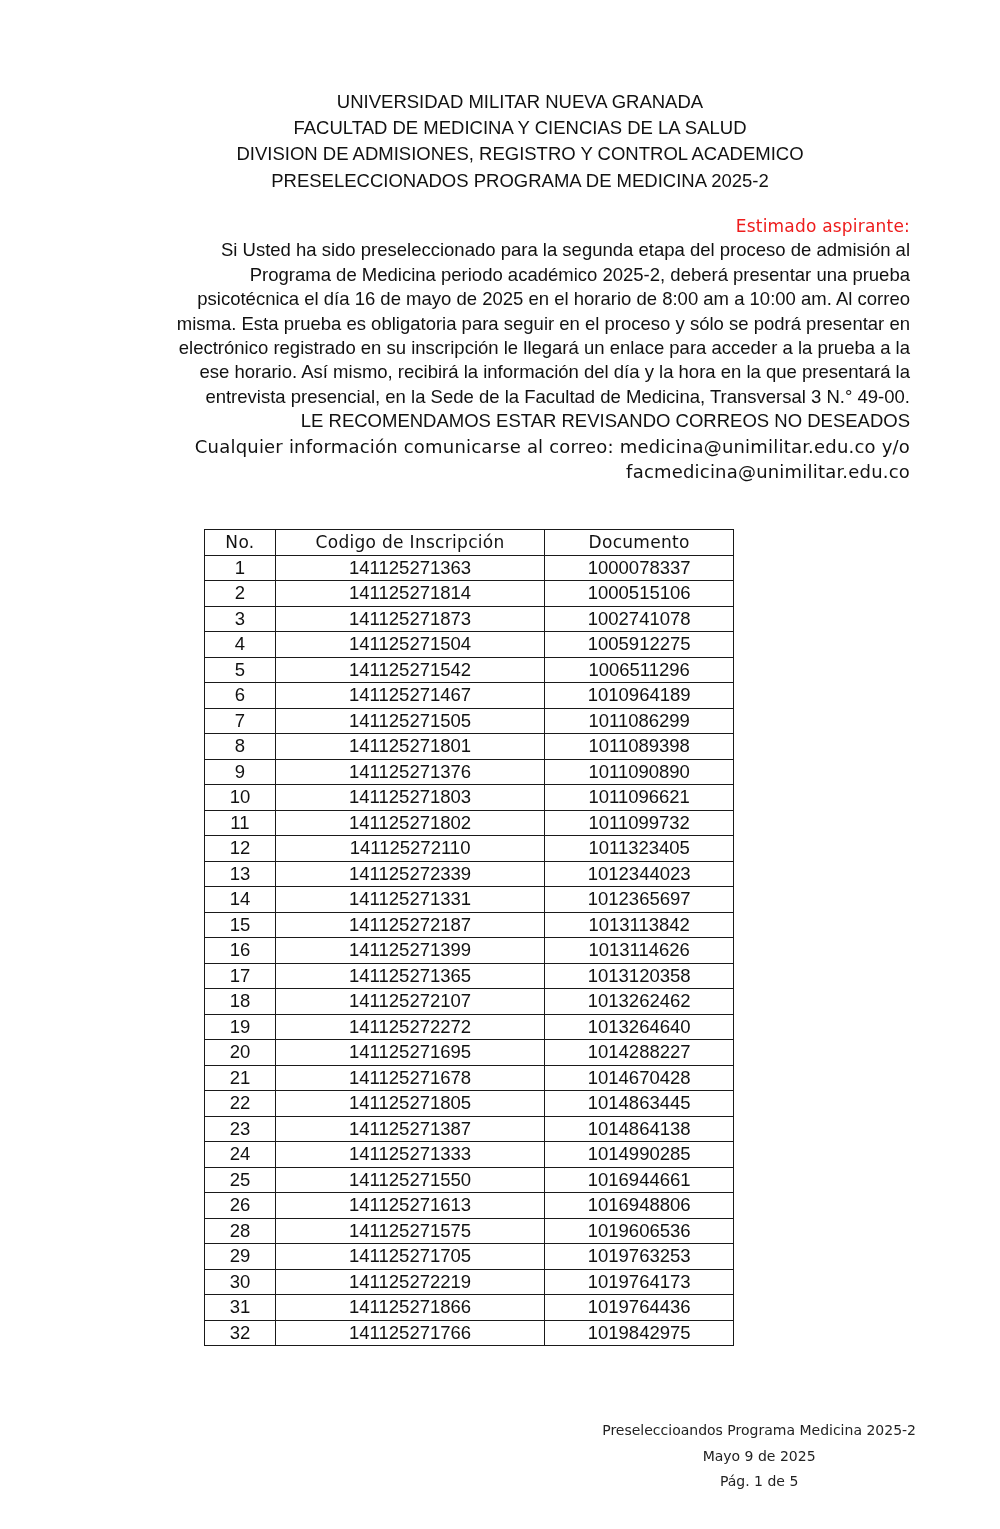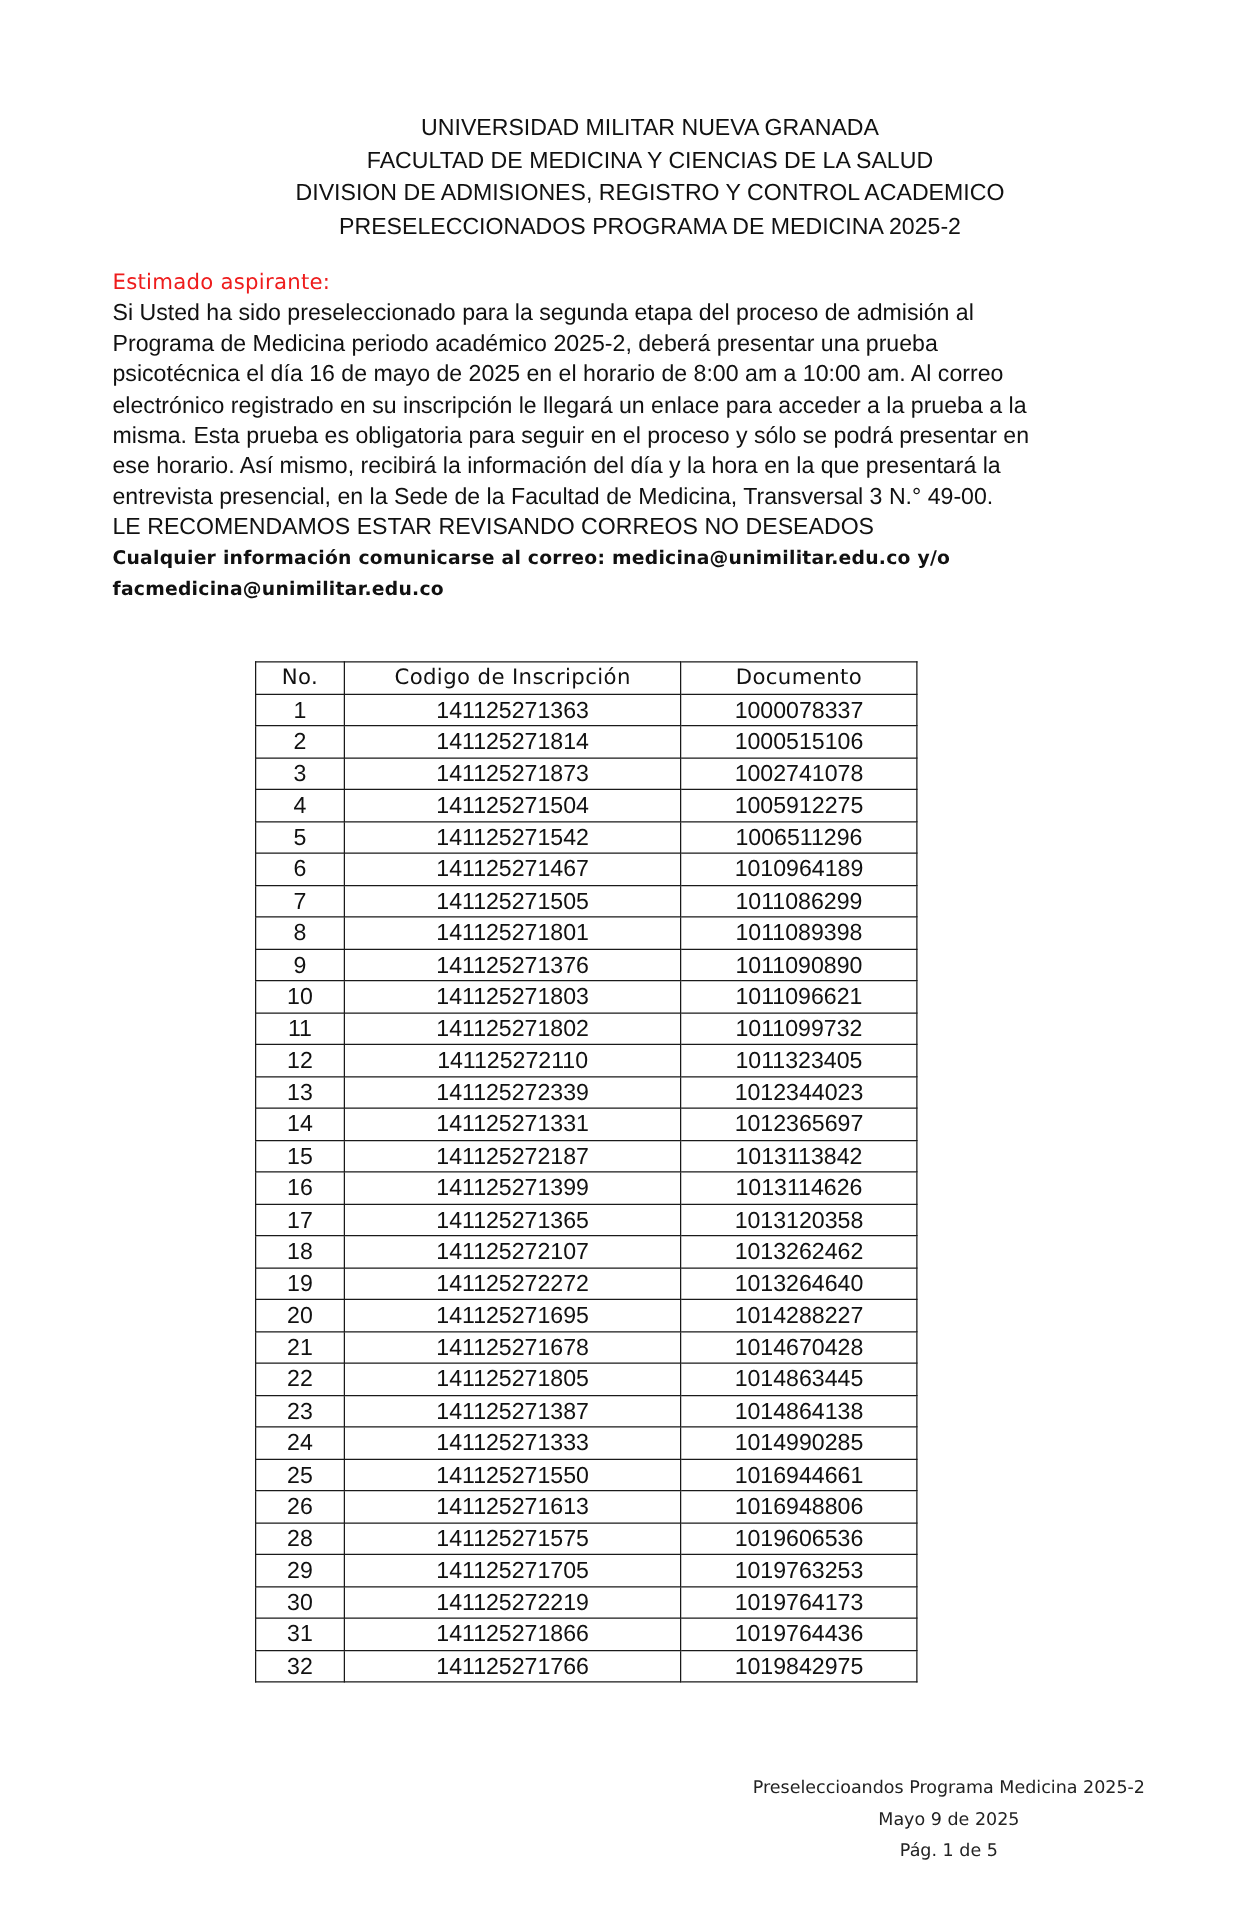--- a/index.html
+++ b/index.html
@@ -24,37 +24,36 @@
       font-size: 18.5px;
       line-height: 26.2px;
       margin-left: 20px;
     }
     .header-block div { white-space: nowrap; }
     .notice-block {
       position: absolute;
       top: 214px;
       left: 90px;
       width: 820px;
-      text-align: left;
+      text-align: right;
       font-size: 18.5px;
       line-height: 24.4px;
     }
     .notice-greeting {
       color: #ee1c1c;
       font-family: "DejaVu Sans", "Liberation Sans", sans-serif;
       font-size: 17px;
       letter-spacing: 0.2px;
     }
     .notice-line { white-space: nowrap; }
     .contact-line {
       font-family: "DejaVu Sans", "Liberation Sans", sans-serif;
-      font-size: 15px;
+      font-size: 18px;
       letter-spacing: 0.2px;
       line-height: 25px;
-      font-weight: bold;
     }
     table.results {
       position: absolute;
       top: 529px;
       left: 204px;
       width: 530px;
       border-collapse: collapse;
       font-size: 18.5px;
     }
     table.results th,
@@ -93,22 +92,22 @@
   <div>FACULTAD DE MEDICINA Y CIENCIAS DE LA SALUD</div>
   <div>DIVISION DE ADMISIONES, REGISTRO Y CONTROL ACADEMICO</div>
   <div>PRESELECCIONADOS PROGRAMA DE MEDICINA 2025-2</div>
 </div>
 
 <div class="notice-block">
   <div class="notice-greeting">Estimado aspirante:</div>
   <div class="notice-line">Si Usted ha sido preseleccionado para la segunda etapa del proceso de admisión al</div>
   <div class="notice-line">Programa de Medicina periodo académico 2025-2, deberá presentar una prueba</div>
   <div class="notice-line">psicotécnica el día 16 de mayo de 2025 en el horario de 8:00 am a 10:00 am. Al correo</div>
+  <div class="notice-line">misma. Esta prueba es obligatoria para seguir en el proceso y sólo se podrá presentar en</div>
   <div class="notice-line">electrónico registrado en su inscripción le llegará un enlace para acceder a la prueba a la</div>
-  <div class="notice-line">misma. Esta prueba es obligatoria para seguir en el proceso y sólo se podrá presentar en</div>
   <div class="notice-line">ese horario. Así mismo, recibirá la información del día y la hora en la que presentará la</div>
   <div class="notice-line">entrevista presencial, en la Sede de la Facultad de Medicina, Transversal 3 N.° 49-00.</div>
   <div class="notice-line">LE RECOMENDAMOS ESTAR REVISANDO CORREOS NO DESEADOS</div>
   <div class="notice-line contact-line">Cualquier información comunicarse al correo: medicina@unimilitar.edu.co y/o</div>
   <div class="notice-line contact-line">facmedicina@unimilitar.edu.co</div>
 </div>
 
 <table class="results">
   <colgroup>
     <col class="c-no">

